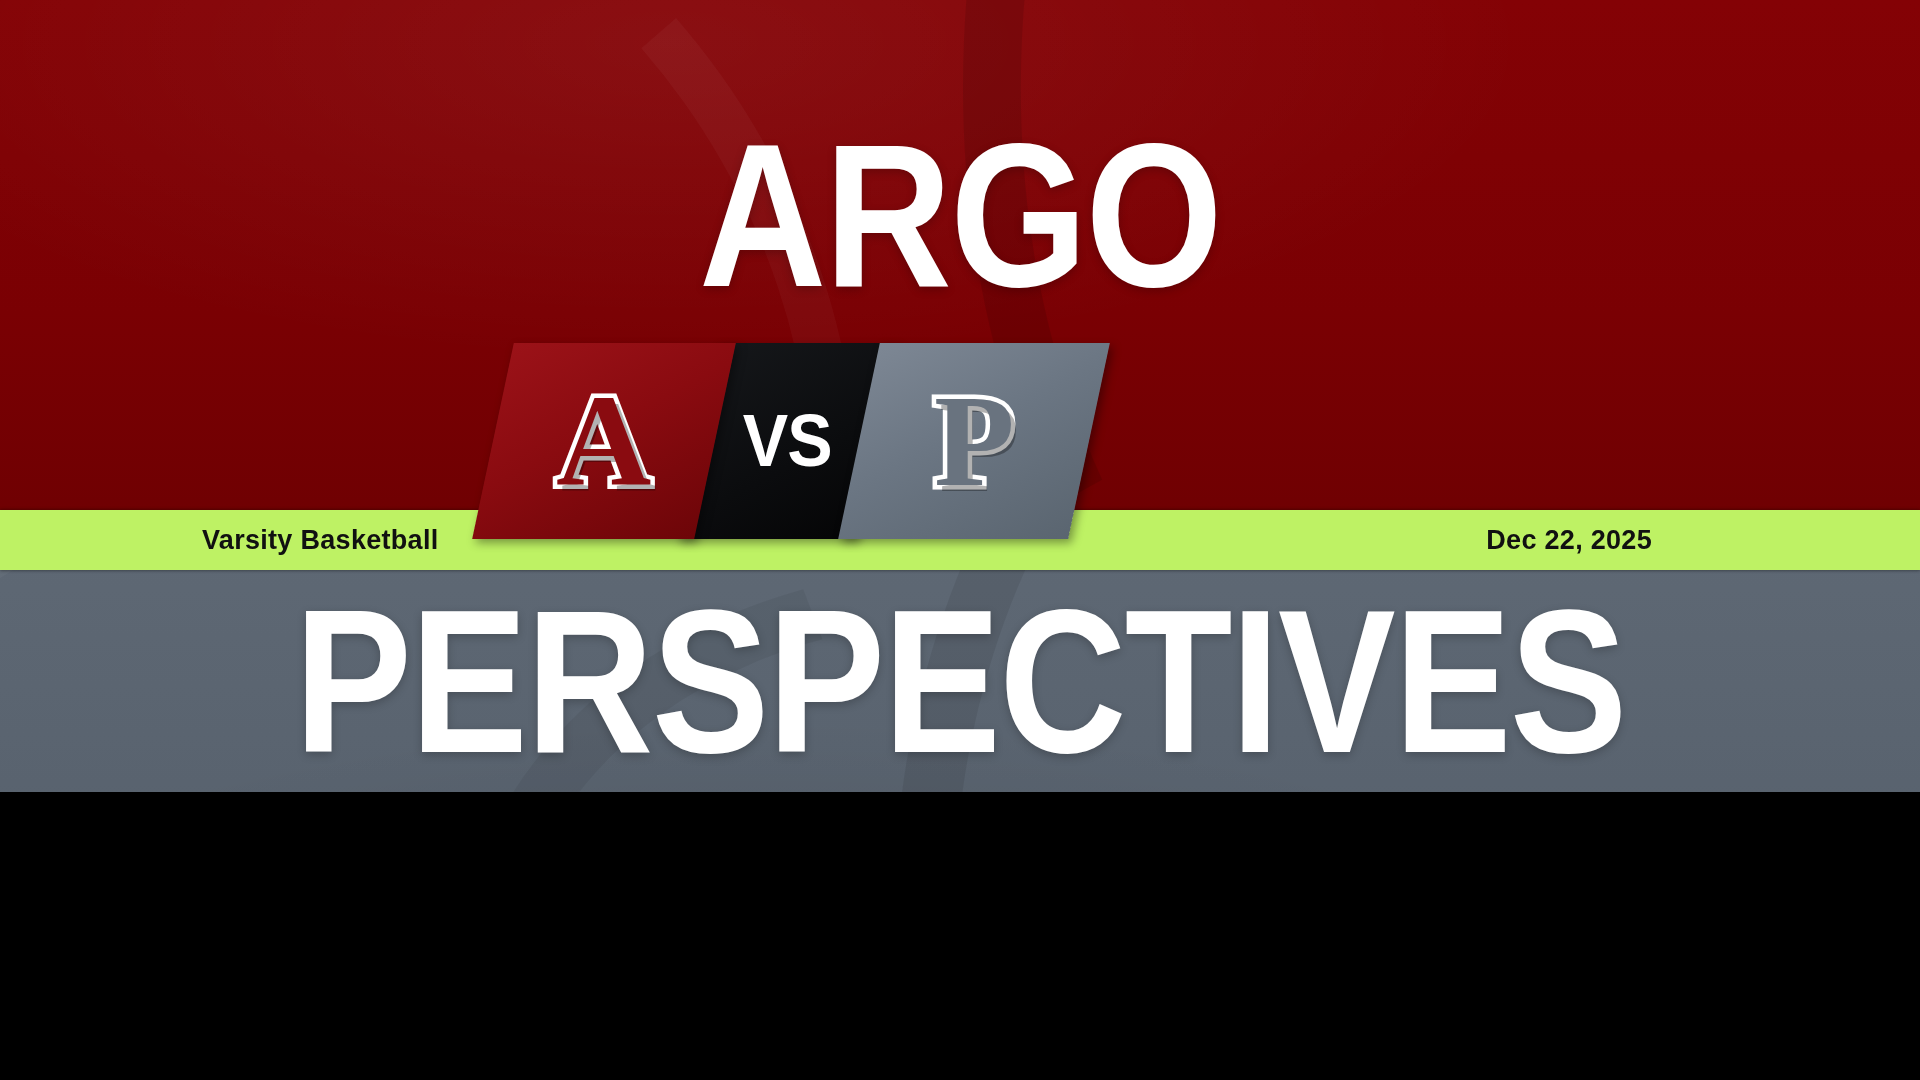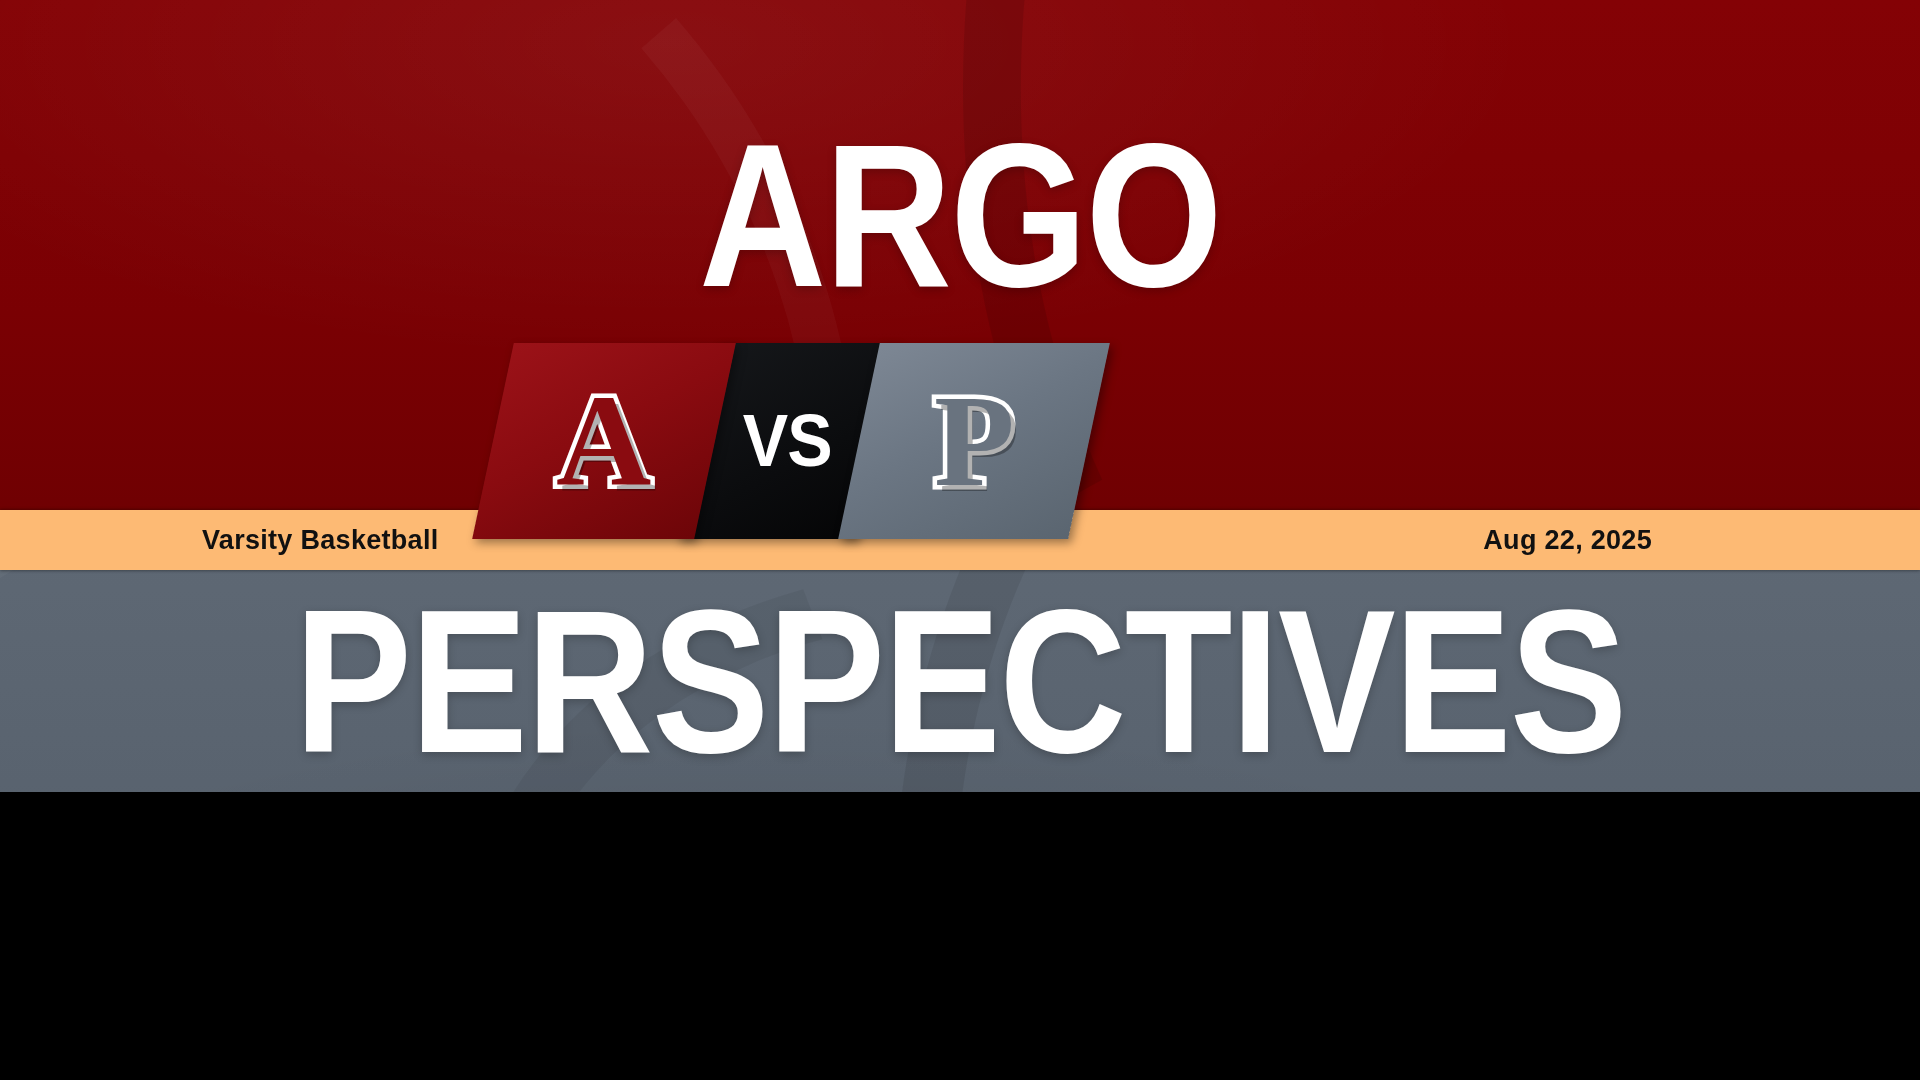--- a/index.html
+++ b/index.html
@@ -104,21 +104,21 @@
   #title-bottom {
     top:578px;
     font-size:205px;
     transform:scaleX(.86);
   }
 
   
   #info-bar {
     position:absolute; left:0; top:510px;
     width:1920px; height:60px;
-    background:#fdba74;
+    background:#bef264;
     box-shadow:0 1px 3px rgba(0,0,0,.30), 0 -1px 3px rgba(0,0,0,.22);
     z-index:14;
   }
   #info-bar .label {
     position:absolute; top:50%;
     transform:translateY(-50%);
     color:#111;
     font-size:27px;
     font-weight:700;
     letter-spacing:.3px;
@@ -208,21 +208,21 @@
     <span class="seam seam-b3"></span>
     <span class="seam seam-b4"></span>
   </div>
 
   <div class="headline" id="title-top">ARGO</div>
 
   <div class="headline" id="title-bottom">PERSPECTIVES</div>
 
   <div id="info-bar">
     <span class="label" id="sport-label">Varsity Basketball</span>
-    <span class="label" id="date-label">Aug 22, 2025</span>
+    <span class="label" id="date-label">Dec 22, 2025</span>
   </div>
 
   <div id="matchup">
 
     <div class="badge" id="badge-home">
       <span class="glyph varsity" id="home-letter">A</span>
     </div>
 
     <div class="badge" id="badge-vs">
       <span class="glyph" id="vs-text">VS</span>

